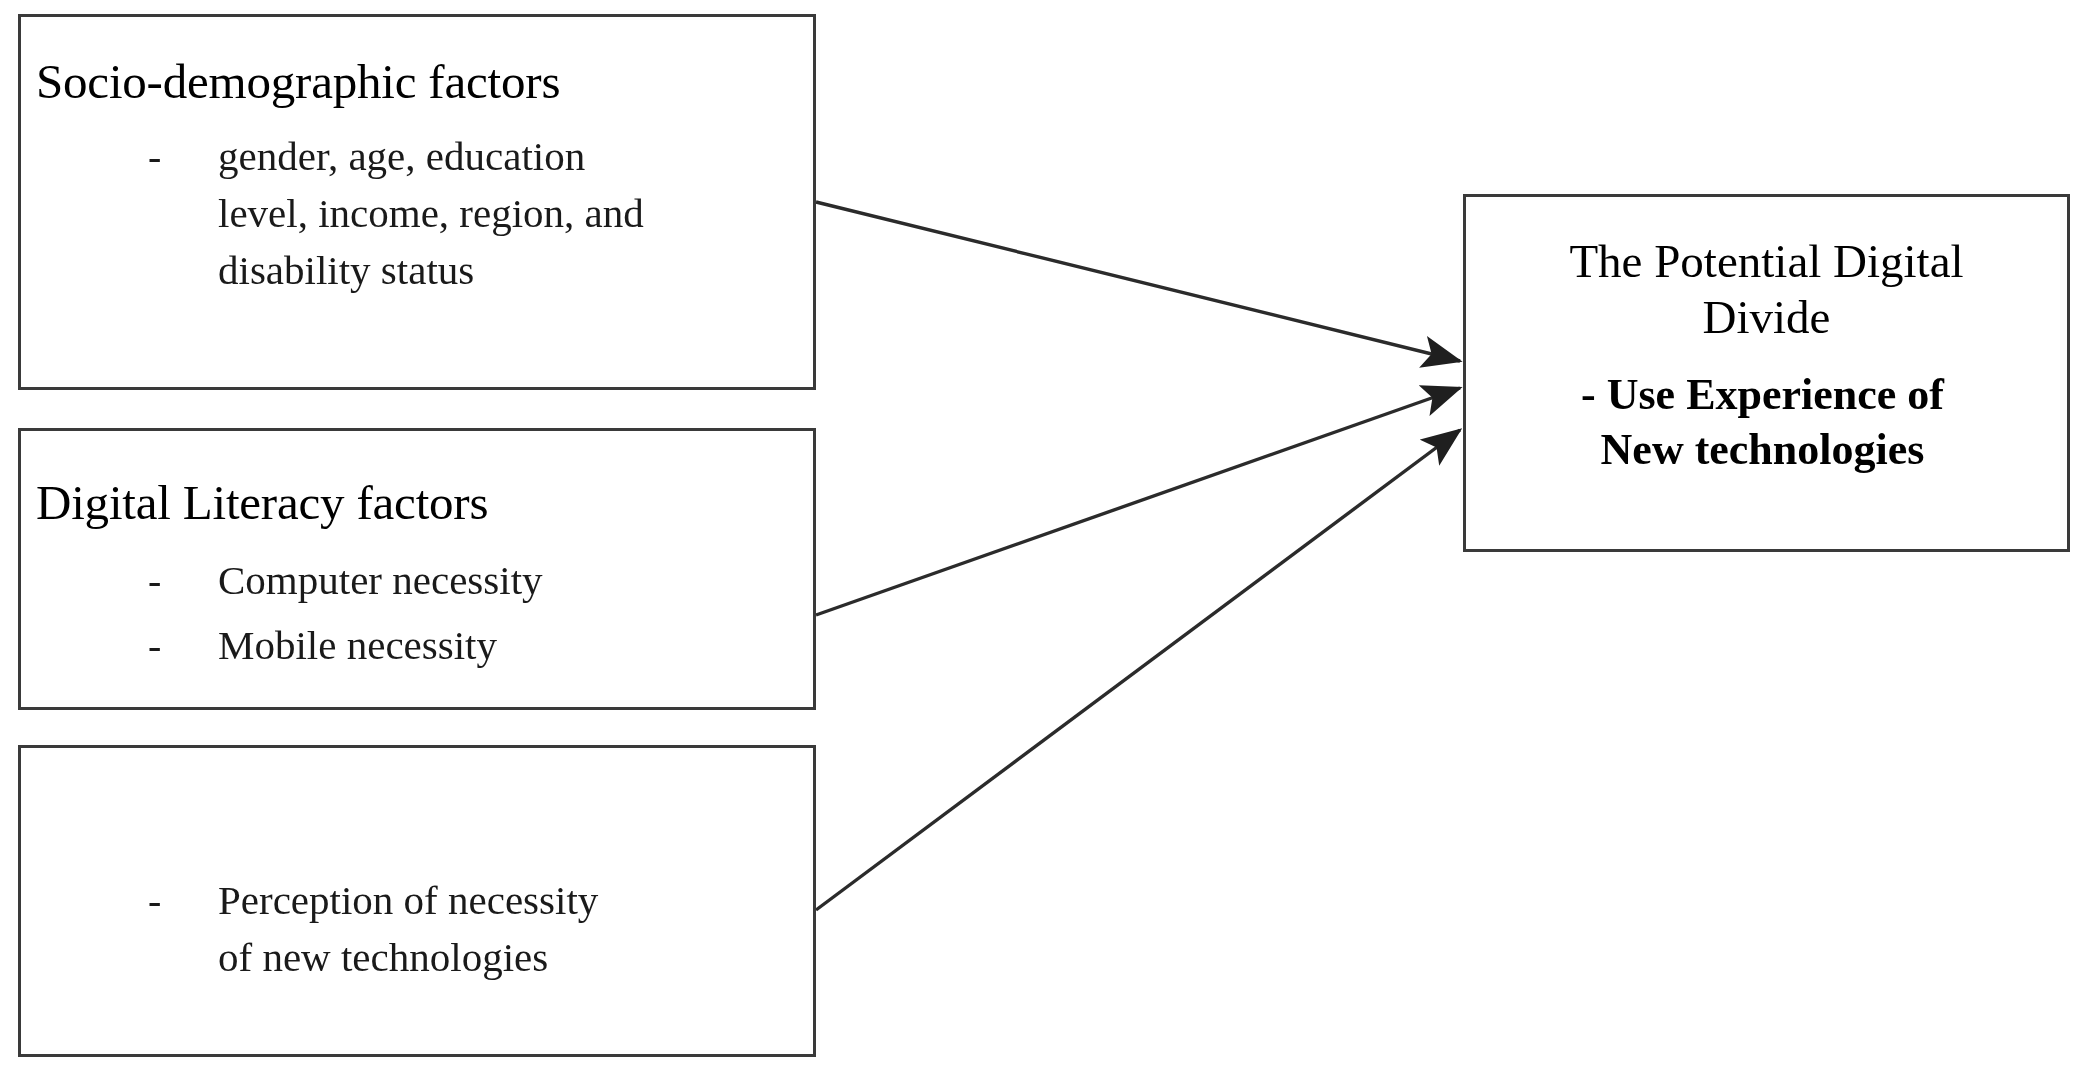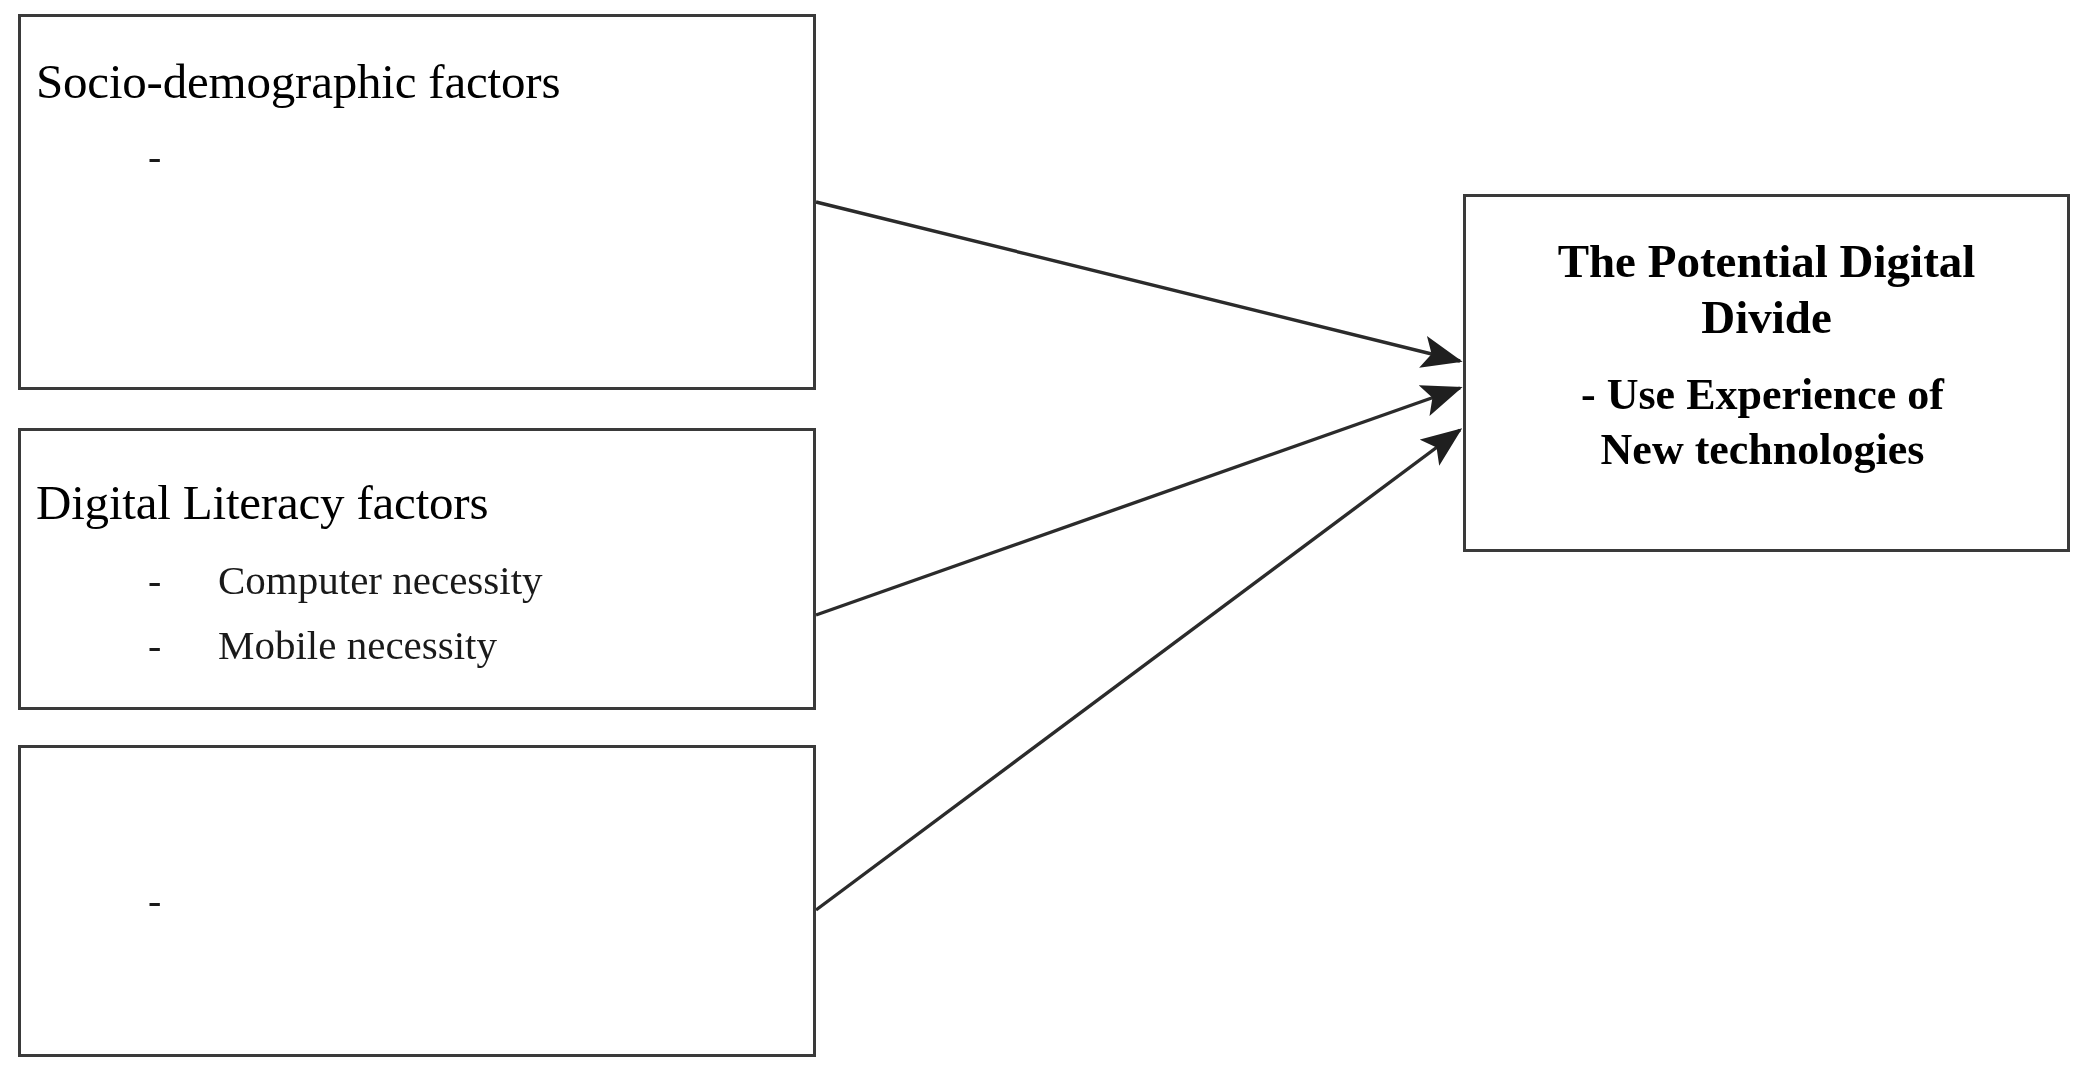--- a/index.html
+++ b/index.html
@@ -54,21 +54,21 @@
     position: absolute;
     box-sizing: border-box;
     border: 3px solid #3a3a3a;
     background: #ffffff;
   }
   .target-title {
     position: absolute;
     left: 0;
     right: 0;
     text-align: center;
-    font-weight: bold;
+    font-weight: normal;
     font-size: 47px;
     line-height: 56px;
     color: #000000;
     white-space: pre-line;
   }
   .target-sub {
     position: absolute;
     left: 0;
     right: 8px;
     text-align: center;
@@ -100,36 +100,41 @@
     </defs>
     <line x1="816" y1="202" x2="1460" y2="361" stroke="#2b2b2b" stroke-width="3.4" marker-end="url(#ah)"></line>
     <line x1="816" y1="615" x2="1460" y2="388" stroke="#2b2b2b" stroke-width="3.4" marker-end="url(#ah)"></line>
     <line x1="816" y1="910" x2="1460" y2="430" stroke="#2b2b2b" stroke-width="3.4" marker-end="url(#ah)"></line>
   </svg>
 
   <div class="node-box" style="left:18px; top:14px; width:798px; height:376px;"></div>
   <div class="node-heading" style="left:36px; top:54px;">Socio-demographic factors</div>
   <div class="bullet-row" style="left:148px; top:128px; width:640px;">
     <span class="bullet-dash">-</span>
+    <span class="bullet-text">gender, age, education
+level, income, region, and
+disability status</span>
   </div>
 
   <div class="node-box" style="left:18px; top:428px; width:798px; height:282px;"></div>
   <div class="node-heading" style="left:36px; top:475px;">Digital Literacy factors</div>
   <div class="bullet-row" style="left:148px; top:552px; width:640px;">
     <span class="bullet-dash">-</span>
     <span class="bullet-text">Computer necessity</span>
   </div>
   <div class="bullet-row" style="left:148px; top:617px; width:640px;">
     <span class="bullet-dash">-</span>
     <span class="bullet-text">Mobile necessity</span>
   </div>
 
   <div class="node-box" style="left:18px; top:745px; width:798px; height:312px;"></div>
   <div class="bullet-row" style="left:148px; top:872px; width:640px;">
     <span class="bullet-dash">-</span>
+    <span class="bullet-text">Perception of necessity
+of new technologies</span>
   </div>
 
   <div class="target-box" style="left:1463px; top:194px; width:607px; height:358px;">
     <div class="target-title" style="top:36px;">The Potential Digital
 Divide</div>
     <div class="target-sub" style="top:170px;">- Use Experience of
 New technologies</div>
   </div>
 
 </div>

